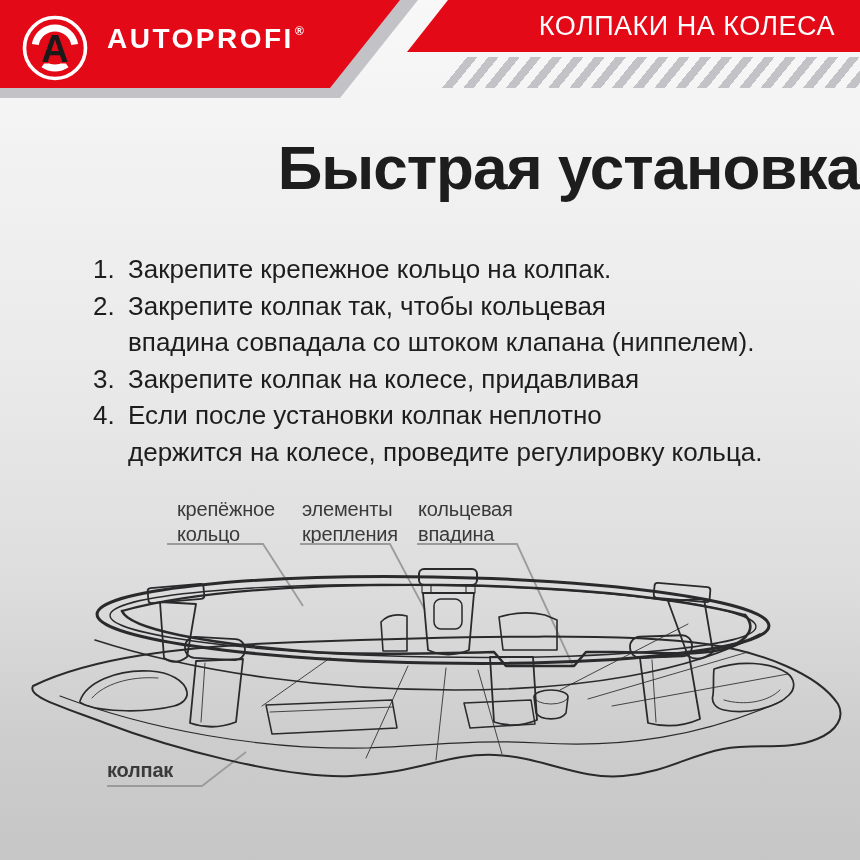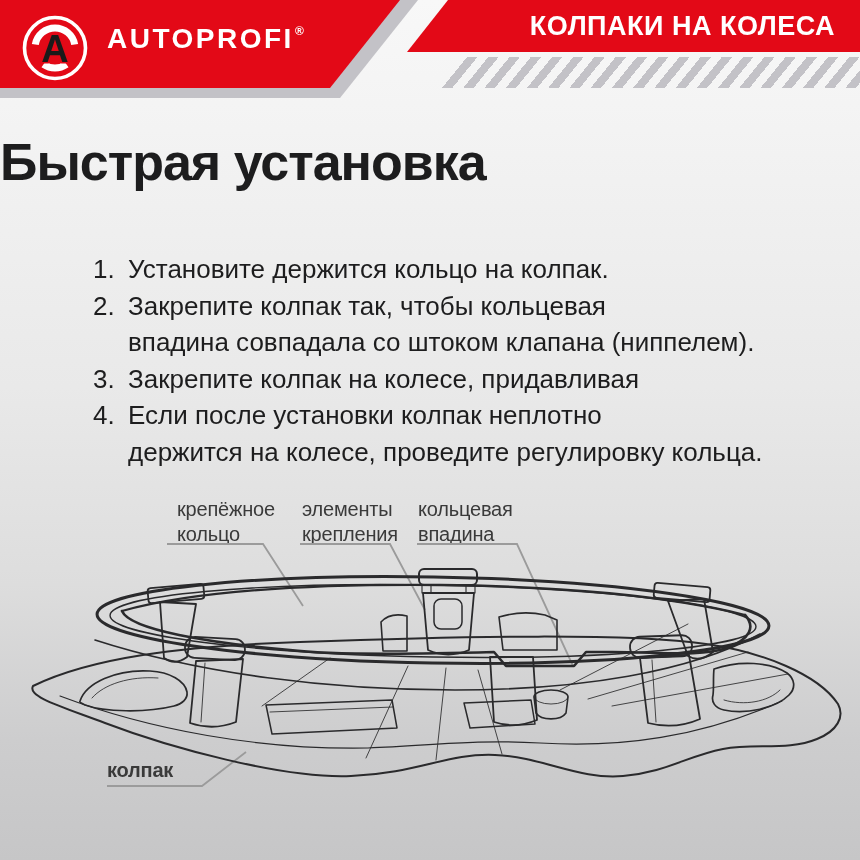--- a/index.html
+++ b/index.html
@@ -36,27 +36,27 @@
     background:repeating-linear-gradient(129deg,var(--stripe-gray) 0 8px,transparent 8px 16.5px);
     clip-path:polygon(460px 0,860px 0,860px 31px,433px 31px);
   }
   .brand{
     position:absolute;left:107px;top:23px;
     color:#fff;font-weight:bold;font-size:28px;letter-spacing:2.5px;white-space:nowrap;text-align:center;
   }
   .brand sup{font-size:12px;letter-spacing:0;position:relative;top:-3px;left:1px;}
   .product-title{
     position:absolute;right:25px;top:0;height:52px;line-height:52px;
-    color:#fff;font-weight:bold;font-size:27px;letter-spacing:.5px;white-space:nowrap;
+    color:#fff;font-weight:normal;font-size:27px;letter-spacing:.5px;white-space:nowrap;
   }
   .logo{position:absolute;left:20px;top:13px;width:70px;height:70px;}
   
   .main-title{
-    position:absolute;left:0;top:132px;width:860px;text-align:left;
-    font-size:52px;font-weight:bold;letter-spacing:-1px;color:var(--ink);
+    position:absolute;left:0;top:132px;width:860px;text-align:right;
+    font-size:62px;font-weight:bold;letter-spacing:-1px;color:var(--ink);
   }
   
   .instructions{
     position:absolute;left:93px;top:251px;width:700px;margin:0;padding:0;
     font-size:26px;line-height:36.6px;color:var(--ink);list-style:none;
   }
   .instructions li{position:relative;padding-left:35px;}
   .instructions .num{position:absolute;left:0;top:0;}
   .line{display:block;}
   .line:empty{display:none;}
@@ -94,21 +94,21 @@
 
   <div class="brand"><span>AUTOPROFI</span><sup>®</sup></div>
 
   <div class="product-title">КОЛПАКИ НА КОЛЕСА</div>
 
   <div class="main-title">Быстрая установка</div>
 
   <ol class="instructions">
     <li>
       <span class="num">1.</span>
-      <span class="line">Установите держится кольцо на колпак.</span>
+      <span class="line">Закрепите крепежное кольцо на колпак.</span>
 
     </li>
     <li>
       <span class="num">2.</span>
       <span class="line">Закрепите колпак так, чтобы кольцевая</span>
       <span class="line">впадина совпадала со штоком клапана (ниппелем).</span>
     </li>
     <li>
       <span class="num">3.</span>
       <span class="line">Закрепите колпак на колесе, придавливая</span>

